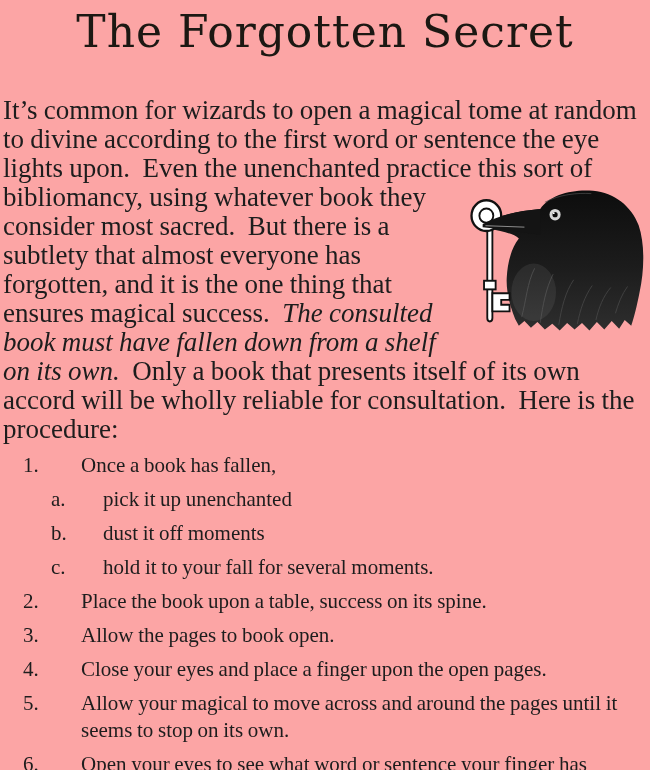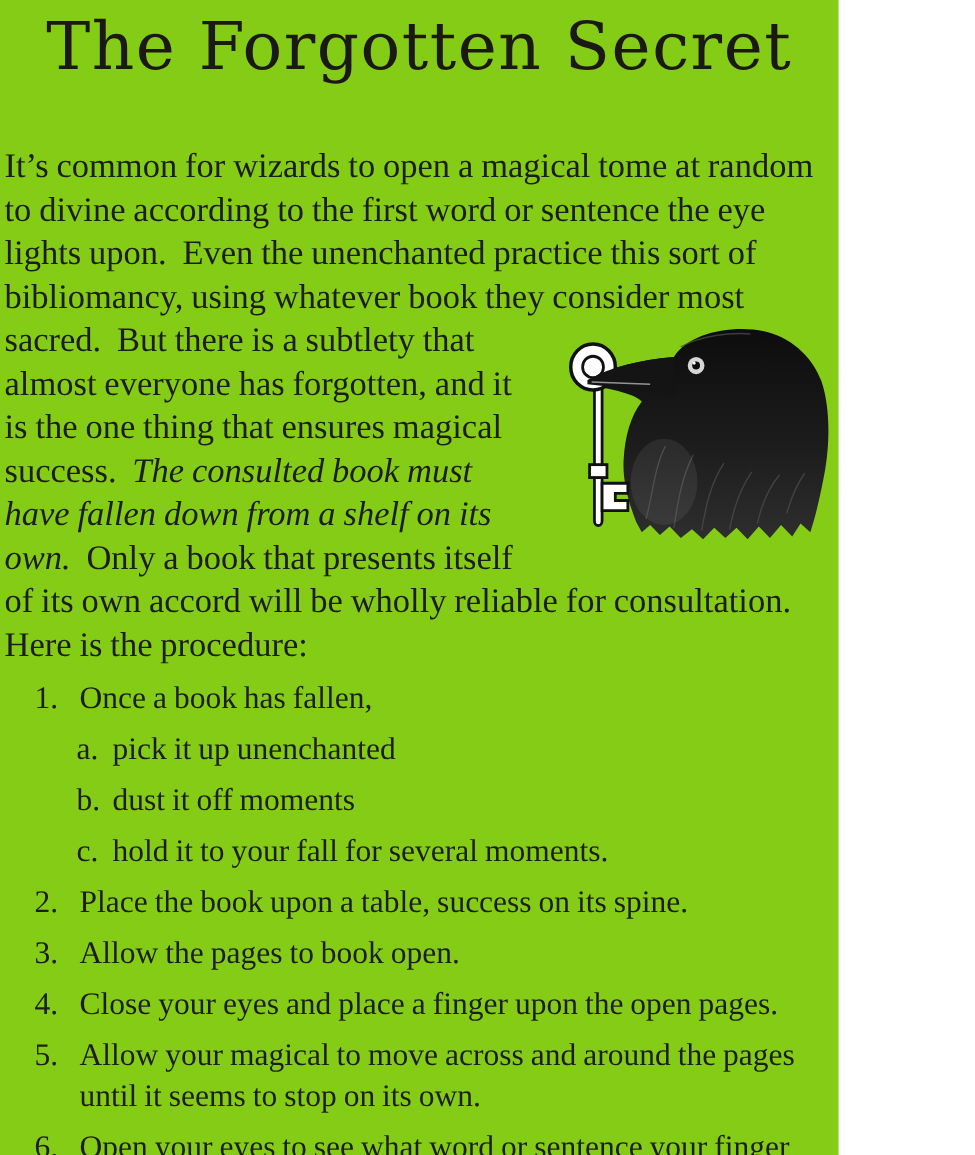--- a/index.html
+++ b/index.html
@@ -1,37 +1,37 @@
 <!DOCTYPE html>
 <html><head>
 <meta charset="utf-8">
 <style>
   html,body{margin:0;padding:0;background:#ffffff;}
   .page{
     box-sizing:border-box;
-    width:559px;height:770px;
+    width:650px;height:770px;
     padding:0 3px;
     overflow:hidden;
-    background:#84cc16;
+    background:#fca5a5;
     color:#1d1d1d;
   }
   h1{
     margin:6px 0 0;
     text-align:center;
     font-family:"DejaVu Serif", serif;
     font-weight:400;
     font-size:44px;
     line-height:52px;
     letter-spacing:1px;
     color:#1c1813;
   }
   .intro{
     margin:38px 0 0;
     font-family:"Liberation Serif", serif;
-    font-size:23px;
+    font-size:27px;
     line-height:29px;
     word-spacing:-0.5px;
     white-space:pre-wrap;
   }
   .intro em{font-style:italic;}
   .illo{
     float:right;
     width:195px;height:158px;
     margin:2px 0 14px 12px;
   }
@@ -40,21 +40,21 @@
     list-style:none;
     margin:8px 0 0;
     padding:0 0 0 20px;
     font-family:"Liberation Serif", serif;
     font-size:21px;
     line-height:27px;
   }
   ol.proc li{margin:0 0 7px;}
   .row{display:flex;}
   .mk{flex:0 0 30px;}
-  .tx{flex:1;word-spacing:-0.6px;}
+  .tx{flex:1;word-spacing:-0.6px;margin-left:28px;}
   ol.sub{margin:7px 0 0;padding:0 0 0 28px;list-style:none;}
   ol.sub li{margin:0 0 7px;}
   ol.sub li:last-child{margin-bottom:0;}
   ol.sub .mk{flex:0 0 24px;}
 </style>
 </head>
 <body>
 
 <div class="page">
 

